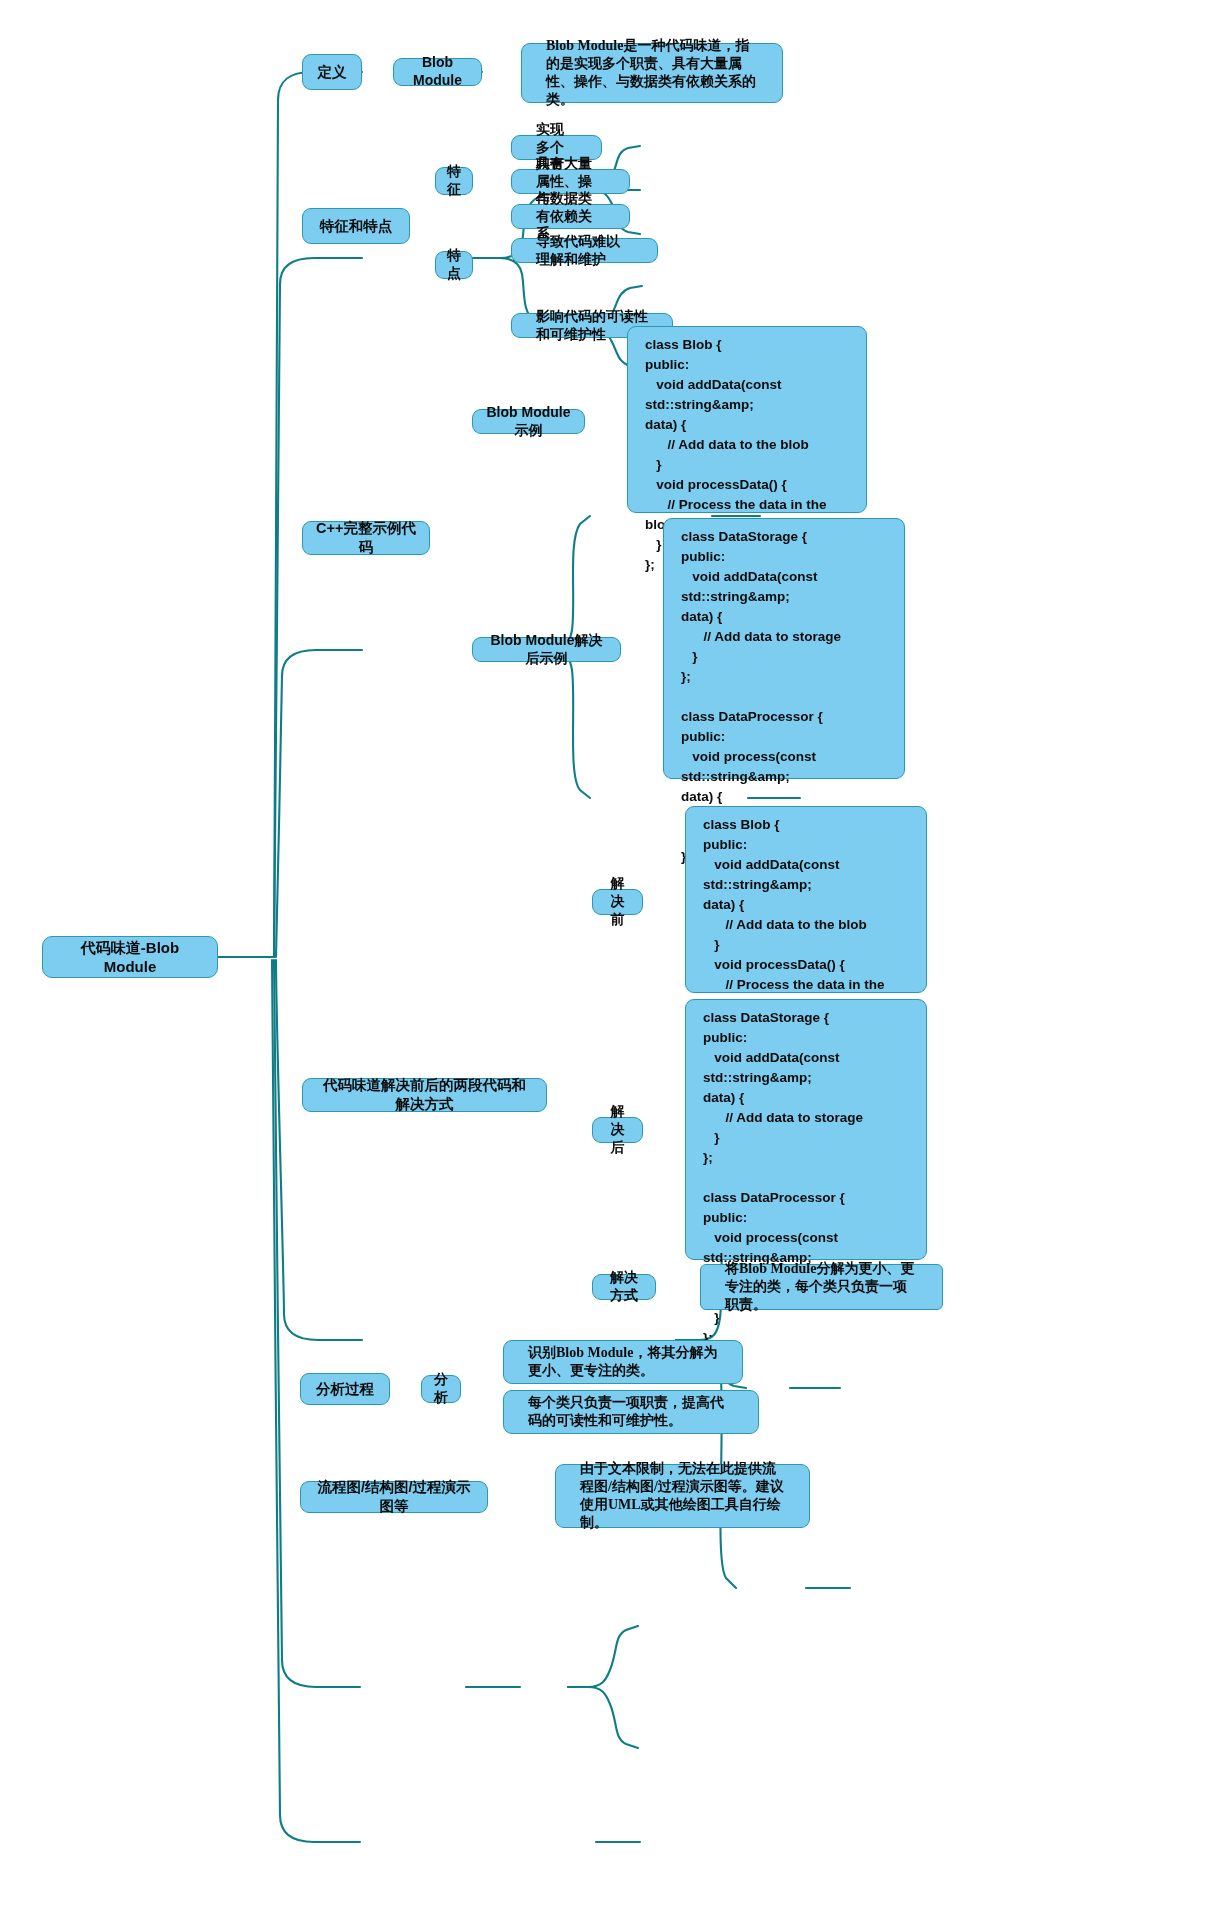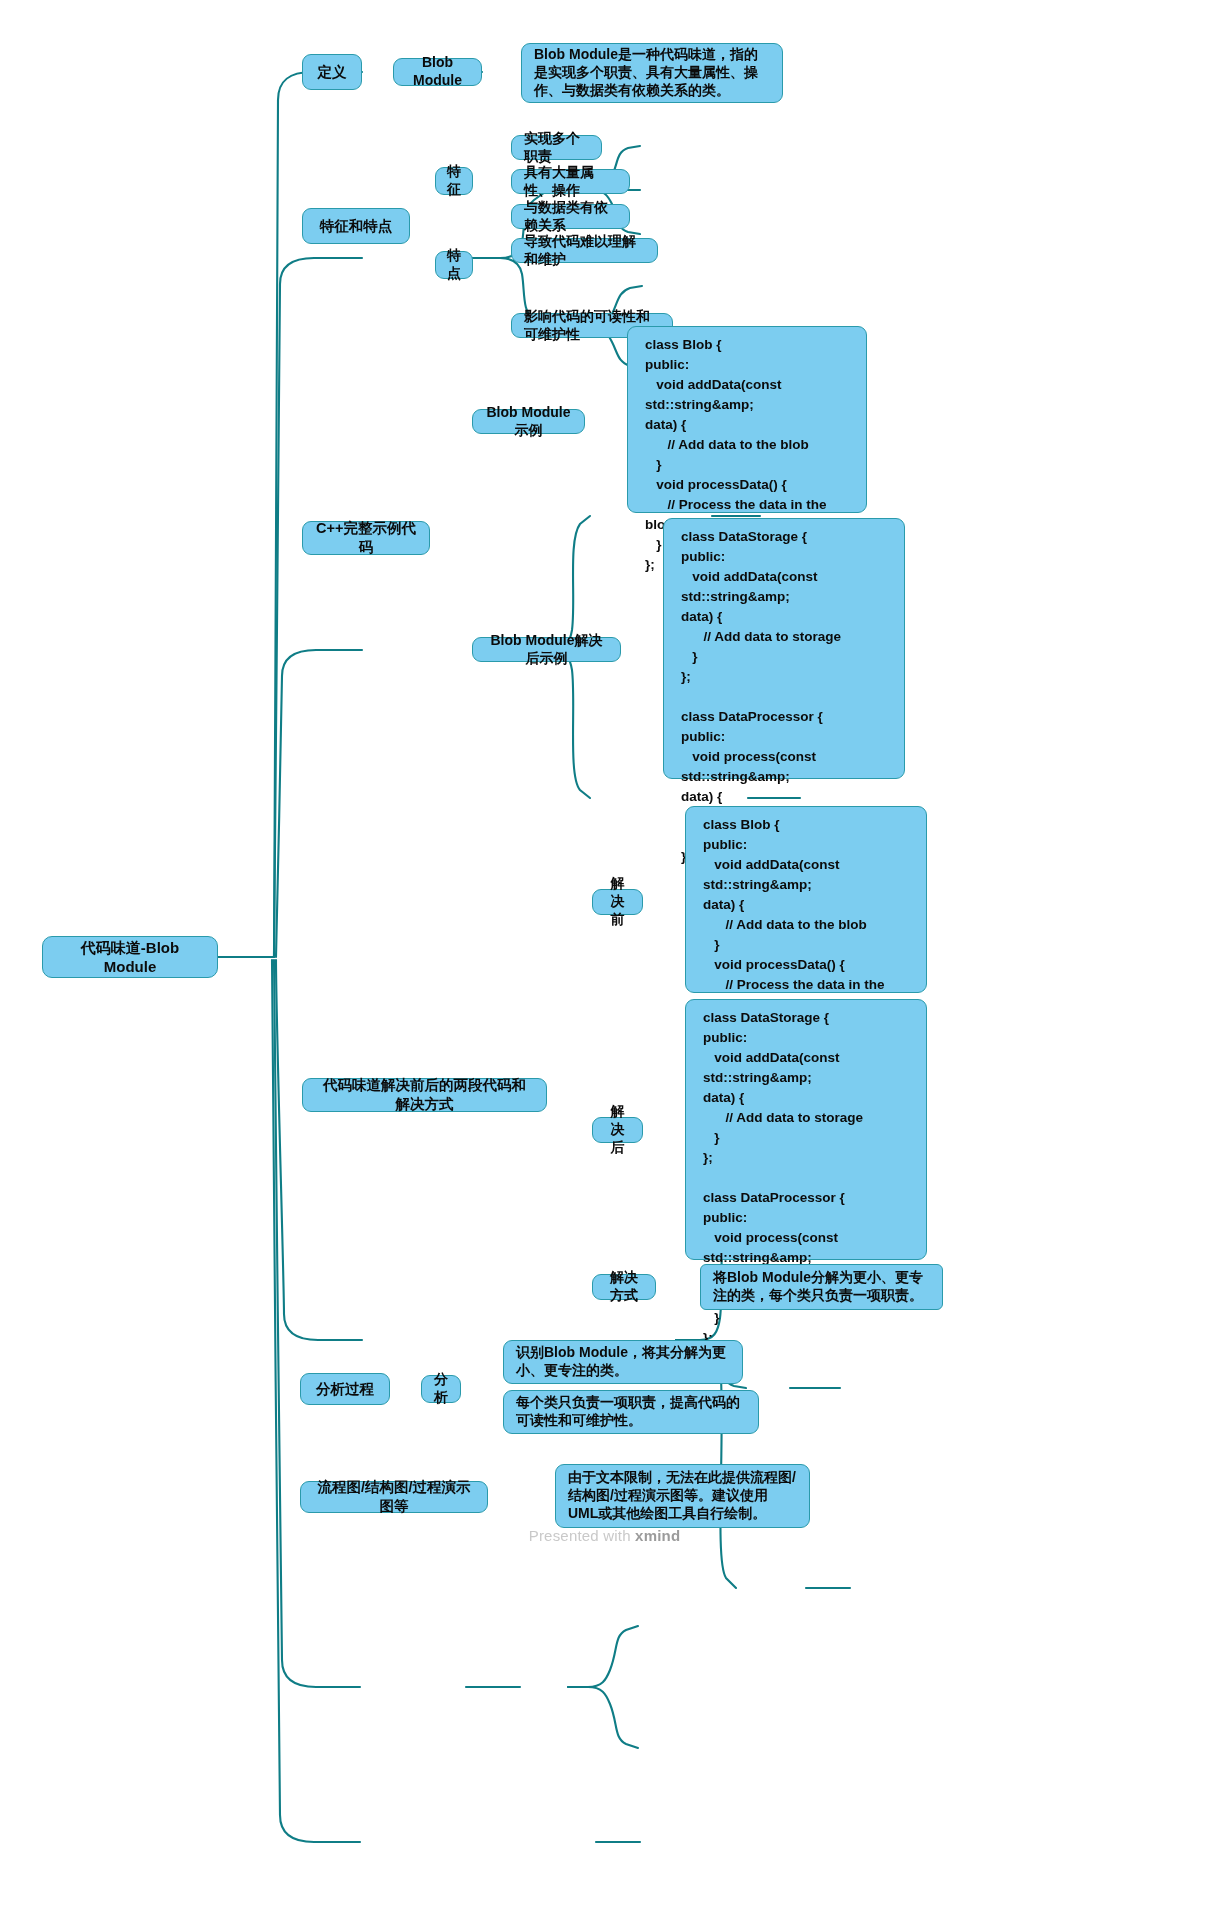--- a/index.html
+++ b/index.html
@@ -45,21 +45,21 @@
     border-radius:10px;
     font-size:15px;
     justify-content:center;
     padding:0 14px;
   }
   
   .lvl1{ font-size:14.5px; padding:0 13px; justify-content:center; }
   
   .lvl2{ font-size:14px; padding:0 11px; justify-content:center; }
   
-  .leaf{ font-size:14px; padding:6px 12px; align-items:center; justify-content:flex-start; }
+  .leaf{ font-size:14px; padding:6px 24px; align-items:center; justify-content:flex-start;font-family:Liberation Serif, serif; }
   
   .code{
     font-size:13.5px;
     padding:8px 17px;
     align-items:flex-start;
     justify-content:flex-start;
     border-radius:9px;
   }
   .code .node-label{ line-height:1.48; }
   .footer{
@@ -289,17 +289,14 @@
   </div>
 
   <div class="node lvl1 center" style="left:300px;top:1481px;width:188px;height:32px;">
     <span class="node-label">流程图/结构图/过程演示图等</span>
   </div>
 
   <div class="node leaf lead" style="left:529px;top:1464px;width:255px;height:64px;margin-left:26px;">
     <span class="node-label">由于文本限制，无法在此提供流程图/结构图/过程演示图等。建议使用UML或其他绘图工具自行绘制。</span>
   </div>
 
-  <div class="footer" style="top:1527px;">
-    <span>Presented with </span><b>xmind</b>
-  </div>
 
 </div>
 
 </body></html>

